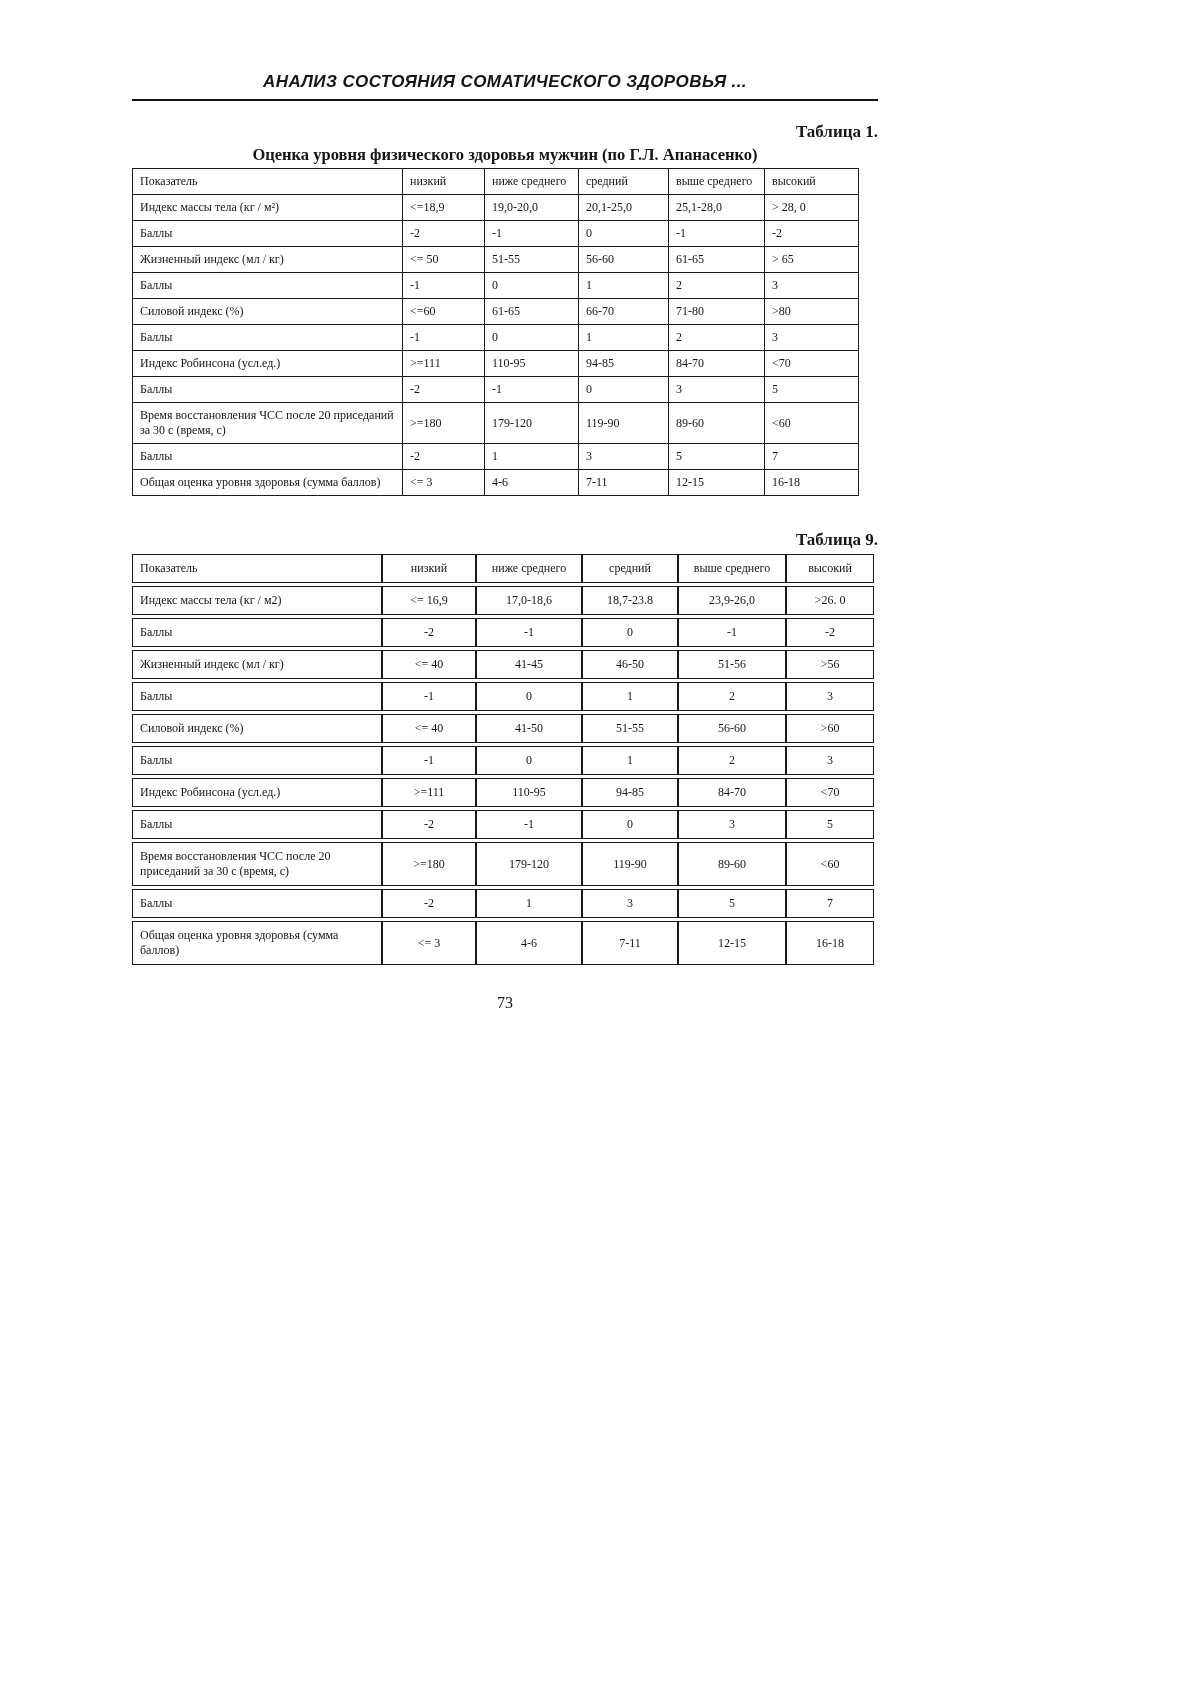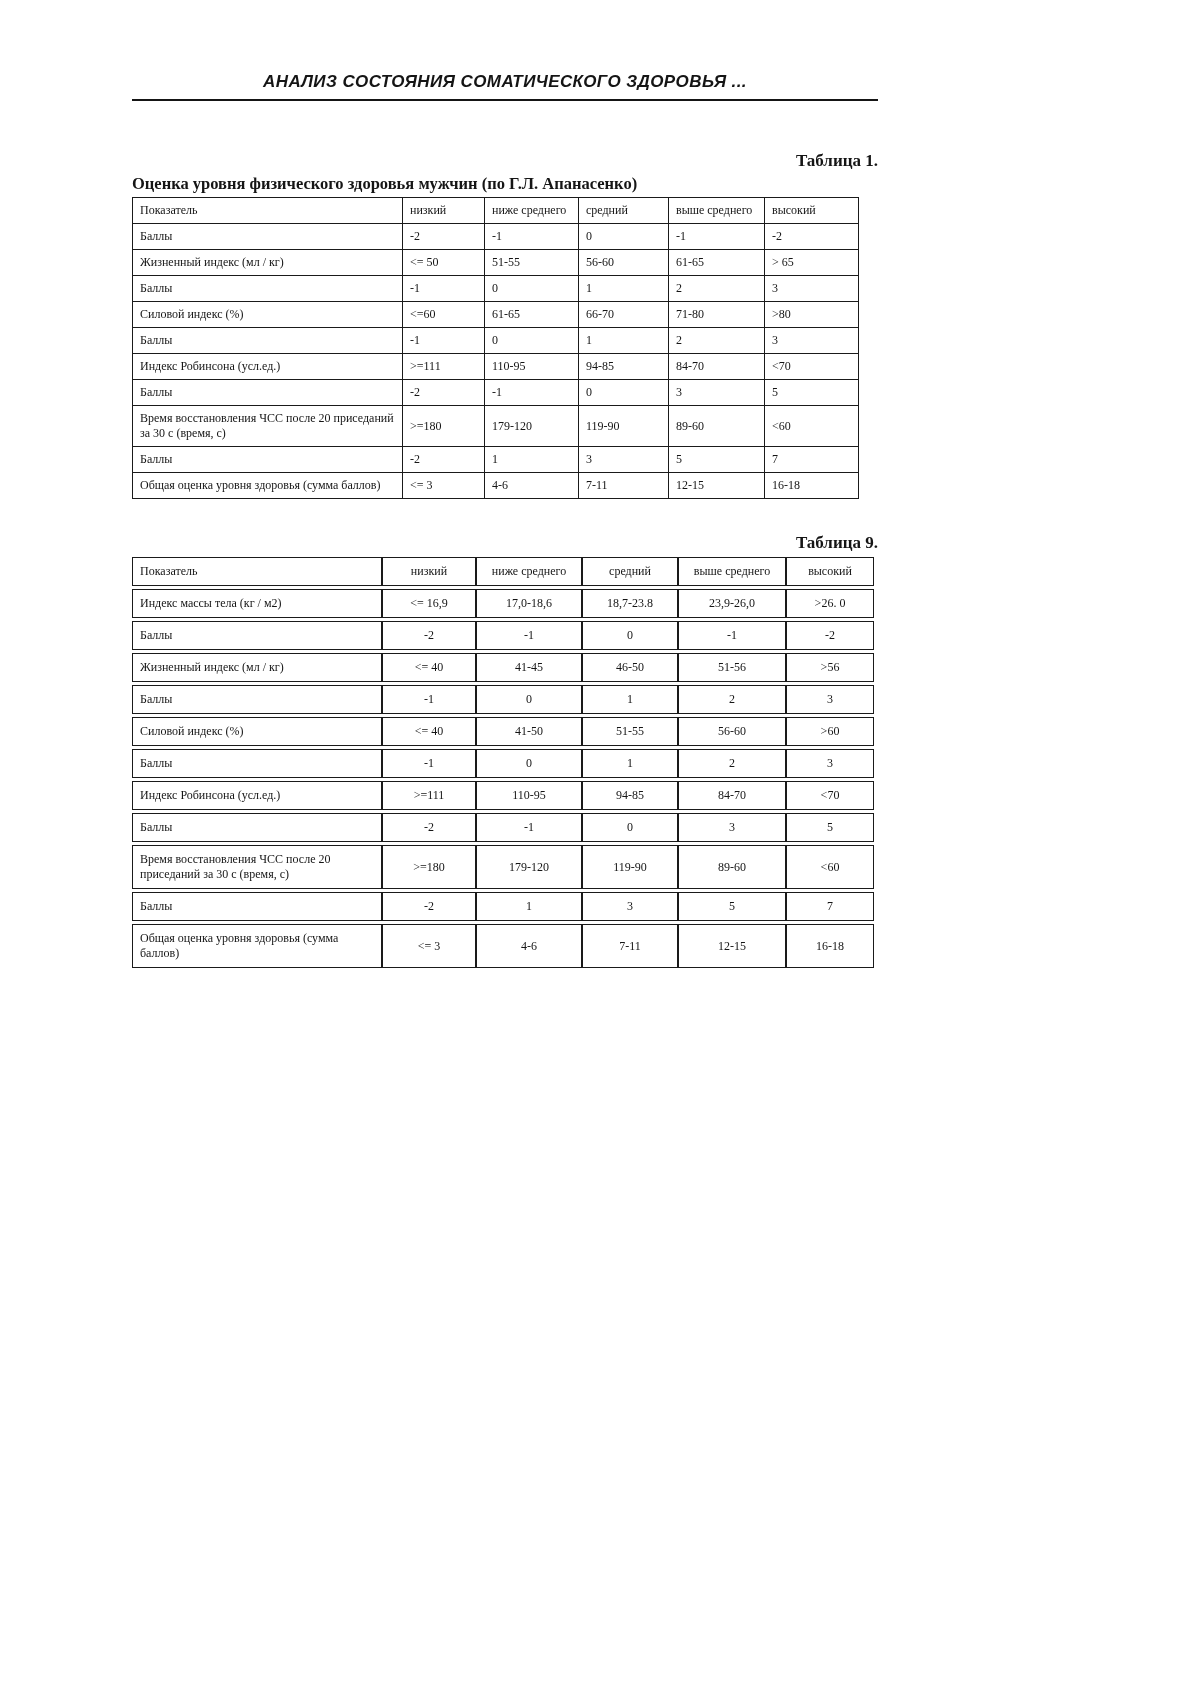--- a/index.html
+++ b/index.html
@@ -35,24 +35,24 @@
   .header-rule {
     border: none;
     border-top: 2px solid #151515;
     margin: 7px 0 0 0;
   }
   .caption {
     text-align: right;
     font-weight: bold;
     font-size: 17px;
   }
-  .caption-1 { margin-top: 50px; }
+  .caption-1 { margin-top: 21px; }
   .caption-2 { margin-top: 34px; }
   .tbl-title {
-    text-align: left;
+    text-align: center;
     font-weight: bold;
     font-size: 16.5px;
     margin: 3px 0 3px 0;
   }
   table {
     table-layout: fixed;
     font-size: 12px;
     line-height: 1.25;
   }
   th, td {
@@ -117,20 +117,28 @@
             <th>Показатель</th>
             <th>низкий</th>
             <th>ниже среднего</th>
             <th>средний</th>
             <th>выше среднего</th>
             <th>высокий</th>
           </tr>
         </thead>
         <tbody>
           <tr>
+            <td>Индекс массы тела (кг / м²)</td>
+            <td>&lt;=18,9</td>
+            <td>19,0-20,0</td>
+            <td>20,1-25,0</td>
+            <td>25,1-28,0</td>
+            <td>&gt; 28, 0</td>
+          </tr>
+          <tr>
             <td>Баллы</td>
             <td>-2</td>
             <td>-1</td>
             <td>0</td>
             <td>-1</td>
             <td>-2</td>
           </tr>
           <tr>
             <td>Жизненный индекс (мл / кг)</td>
             <td>&lt;= 50</td>
@@ -303,15 +311,16 @@
             <td>Общая оценка уровня здоровья (сумма баллов)</td>
             <td>&lt;= 3</td>
             <td>4-6</td>
             <td>7-11</td>
             <td>12-15</td>
             <td>16-18</td>
           </tr>
         </tbody>
       </table>
 
+    <div class="page-number">73</div>
 
   </div>
 </div>
 
 </body></html>

